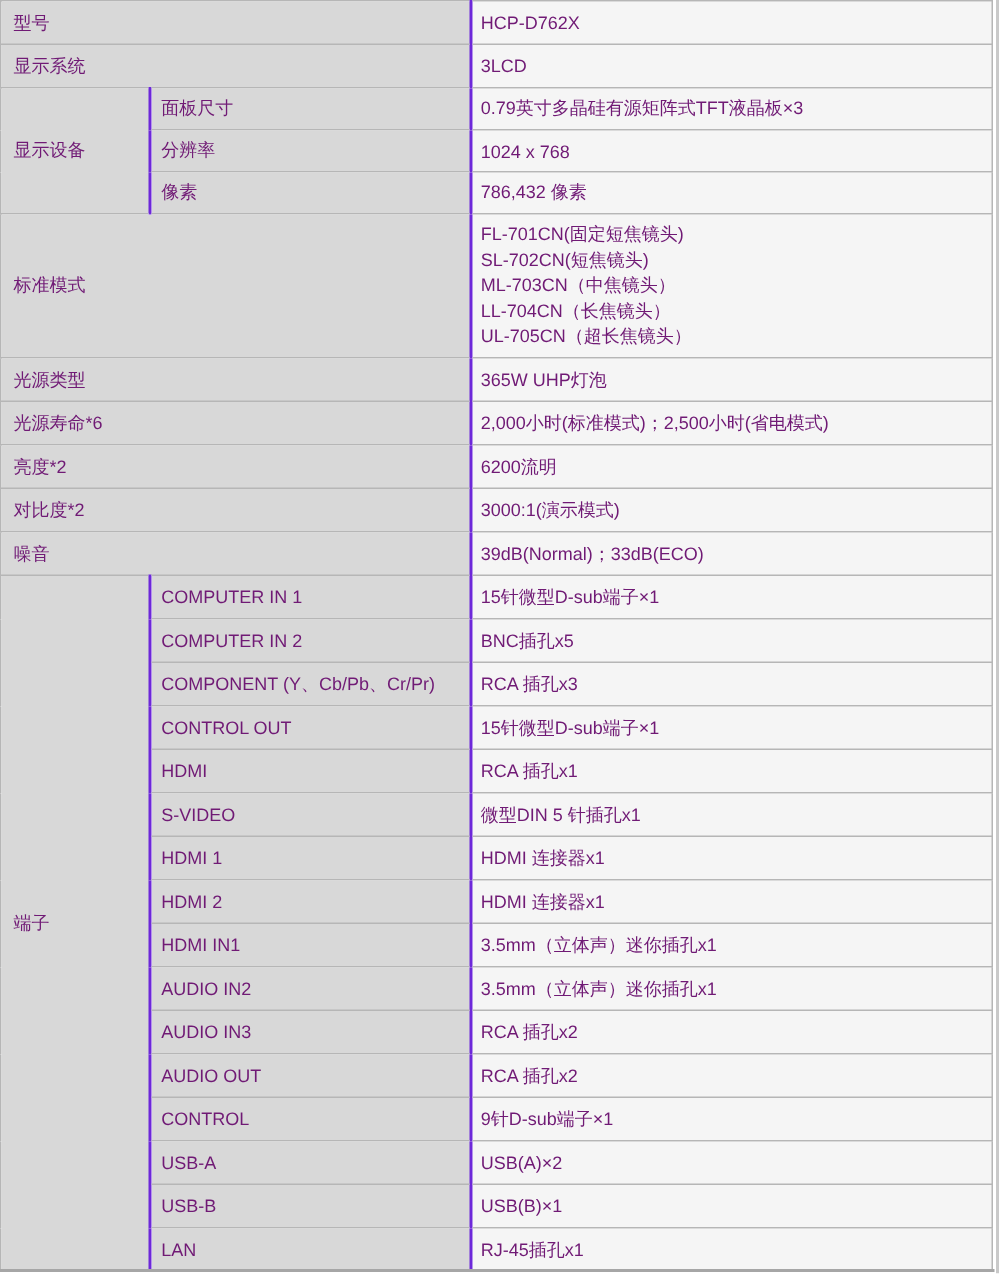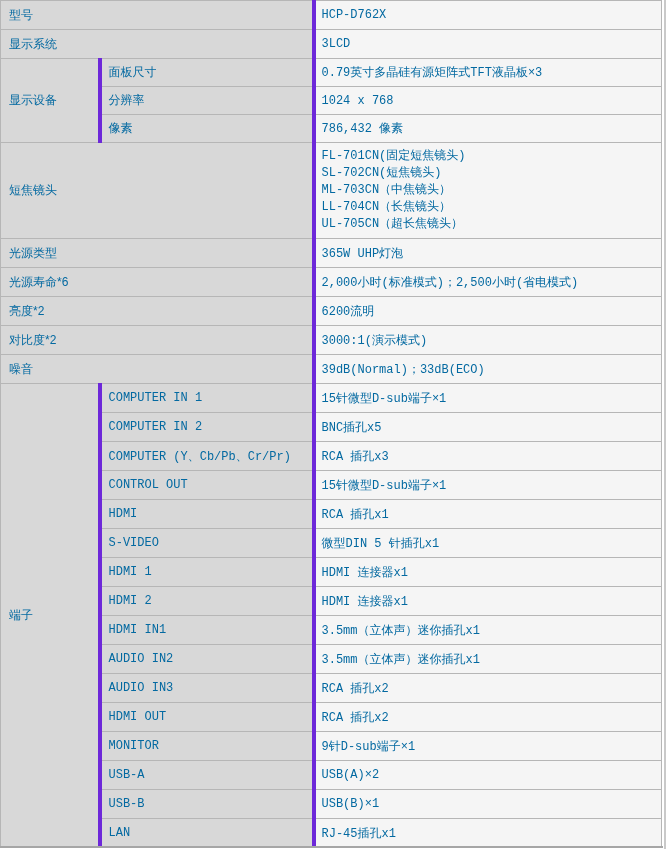--- a/index.html
+++ b/index.html
@@ -18,30 +18,30 @@
     background: #ffffff;
   }
   table.spec {
     position: absolute;
     top: 0;
     left: 0;
     width: 661px;
     border-collapse: collapse;
     table-layout: fixed;
     font-size: 12px;
-    color: #0369a1;
+    color: #701a75;
     border: 1px solid #828282;
   }
   table.spec td {
     border: 1px solid #b6b6b6;
     vertical-align: middle;
     overflow: hidden;
   }
   
-  table.spec td.val, table.spec td.sub { border-left: 4px solid #6d28d9; font-family: Liberation Mono, monospace; }
+  table.spec td.val, table.spec td.sub { border-left: 2px solid #6d28d9; }
   table.spec tr { height: 29px; }
   table.spec tr.subrow { height: 28px; }
   table.spec tr.tall { height: 89px; }
   td.lbl, td.grp, td.sub {
     background: #d8d8d8;
     padding: 3px 6px 3px 8px;
   }
   td.sub { padding-left: 7px; margin-left: 32px; }
   td.val {
     background: #f5f5f5;
@@ -100,21 +100,21 @@
     <tr class="subrow">
       <td class="sub">分辨率</td>
       <td class="val">1024 x 768</td>
     </tr>
     <tr class="subrow">
       <td class="sub">像素</td>
       <td class="val">786,432 像素</td>
     </tr>
 
     <tr class="tall">
-      <td class="lbl" colspan="2">短焦镜头</td>
+      <td class="lbl" colspan="2">标准模式</td>
       <td class="val pre">FL-701CN(固定短焦镜头)
 SL-702CN(短焦镜头)
 ML-703CN（中焦镜头）
 LL-704CN（长焦镜头）
 UL-705CN（超长焦镜头）</td>
     </tr>
 
     <tr>
       <td class="lbl" colspan="2">光源类型</td>
       <td class="val">365W UHP灯泡</td>
@@ -139,21 +139,21 @@
     <tr>
       <td class="grp" rowspan="16">端子</td>
       <td class="sub">COMPUTER IN 1</td>
       <td class="val">15针微型D-sub端子×1</td>
     </tr>
     <tr>
       <td class="sub">COMPUTER IN 2</td>
       <td class="val">BNC插孔x5</td>
     </tr>
     <tr>
-      <td class="sub">COMPUTER (Y、Cb/Pb、Cr/Pr)</td>
+      <td class="sub">COMPONENT (Y、Cb/Pb、Cr/Pr)</td>
       <td class="val">RCA 插孔x3</td>
     </tr>
     <tr>
       <td class="sub">CONTROL OUT</td>
       <td class="val">15针微型D-sub端子×1</td>
     </tr>
     <tr>
       <td class="sub">HDMI</td>
       <td class="val">RCA 插孔x1</td>
     </tr>
@@ -175,25 +175,25 @@
     </tr>
     <tr>
       <td class="sub">AUDIO IN2</td>
       <td class="val">3.5mm（立体声）迷你插孔x1</td>
     </tr>
     <tr>
       <td class="sub">AUDIO IN3</td>
       <td class="val">RCA 插孔x2</td>
     </tr>
     <tr>
-      <td class="sub">HDMI OUT</td>
+      <td class="sub">AUDIO OUT</td>
       <td class="val">RCA 插孔x2</td>
     </tr>
     <tr>
-      <td class="sub">MONITOR</td>
+      <td class="sub">CONTROL</td>
       <td class="val">9针D-sub端子×1</td>
     </tr>
     <tr>
       <td class="sub">USB-A</td>
       <td class="val">USB(A)×2</td>
     </tr>
     <tr>
       <td class="sub">USB-B</td>
       <td class="val">USB(B)×1</td>
     </tr>

